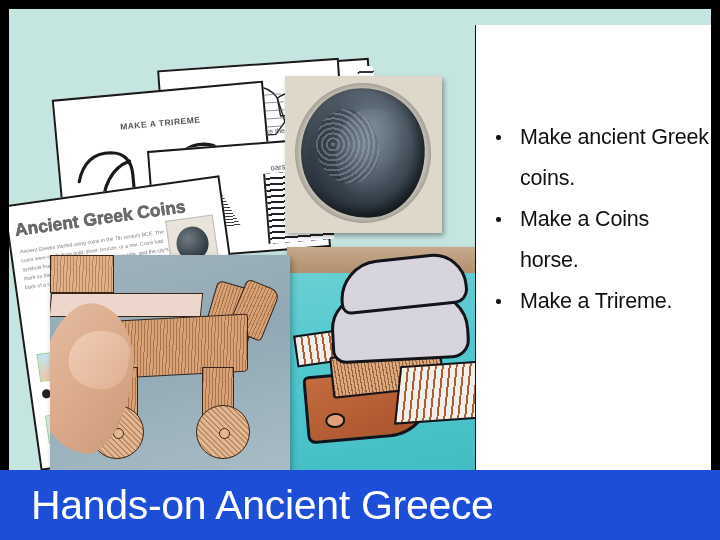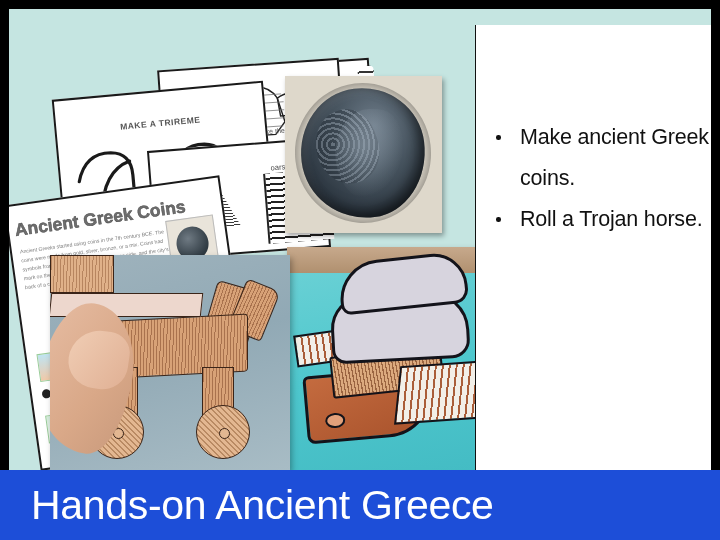--- a/index.html
+++ b/index.html
@@ -273,21 +273,25 @@
     </div>
 
     <div class="panel">
       <ul class="bullets">
         <li>
           <span class="dot"></span>
           <span>Make ancient Greek coins.</span>
         </li>
         <li>
           <span class="dot"></span>
-          <span>Roll a Trojan horse.</span>
+          <span>Make a Coins horse.</span>
+        </li>
+        <li>
+          <span class="dot"></span>
+          <span>Make a Trireme.</span>
         </li>
       </ul>
     </div>
 
   </div>
 
   <div class="titlebar">
     <div class="txt">Hands-on Ancient Greece</div>
   </div>
 

